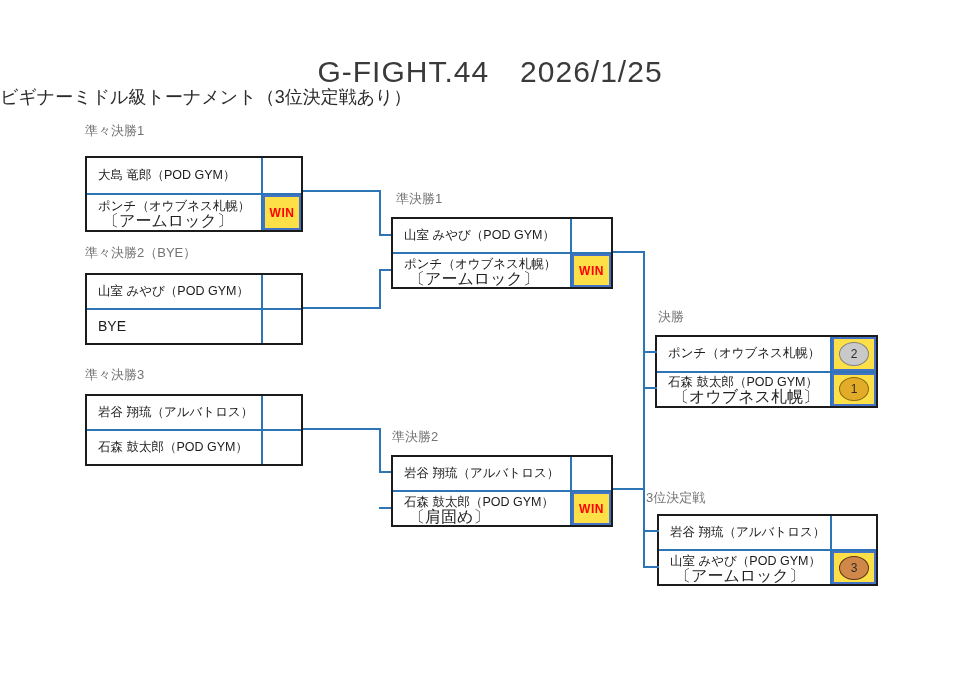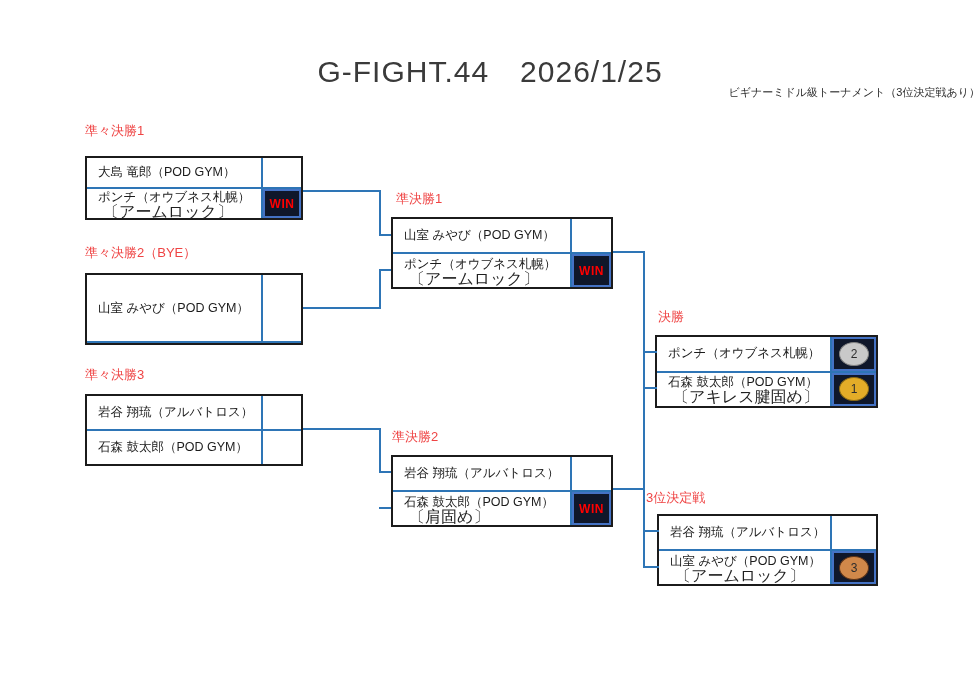--- a/index.html
+++ b/index.html
@@ -5,45 +5,45 @@
   html,body{margin:0;padding:0;background:#ffffff;}
   #stage{
     position:relative;width:980px;height:695px;background:#ffffff;overflow:hidden;
     font-family:"Liberation Sans","DejaVu Sans",sans-serif;color:#1b1b1b;
   }
   .title{
     position:absolute;left:0;right:0;top:52px;text-align:center;
     font-size:30px;letter-spacing:1px;color:#3a3a3a;
   }
   .subtitle{
-    position:absolute;left:0;right:0;top:85px;text-align:right;
-    font-size:11px;color:#2b2b2b;padding-left:15px;
-  }
-  .match-label{position:absolute;font-size:13px;color:#ef4444;white-space:nowrap;}
+    position:absolute;left:0;right:0;top:85px;text-align:left;
+    font-size:18px;color:#2b2b2b;
+  }
+  .match-label{position:absolute;font-size:13px;color:#737373;white-space:nowrap;}
   .box{
     position:absolute;border:2px solid #1b1b1b;background:#ffffff;
     display:flex;flex-direction:column;box-sizing:border-box;
   }
   .row{flex:1;display:flex;min-height:0;}
   .row.top{border-bottom:2px solid var(--line-blue);}
   .cell-name{
     flex:1;display:flex;flex-direction:column;justify-content:center;
     padding-left:11px;overflow:hidden;
   }
   .fighter{font-size:12.5px;line-height:15px;white-space:nowrap;}
   .technique{font-size:16px;line-height:13px;padding-left:5px;color:#1f1f1f;white-space:nowrap;}
   .bye .fighter{font-size:14px;}
   .cell-result{
     position:relative;border-left:2px solid var(--line-blue);box-sizing:border-box;
   }
   .w-qf .cell-result{width:40px;}
   .w-sf .cell-result{width:41px;}
   .w-fin .cell-result{width:46px;}
   .hl{
-    position:absolute;inset:0;border:2px solid var(--hl-blue);background:#0f172a;
+    position:absolute;inset:0;border:2px solid var(--hl-blue);background:#fde047;
     display:flex;align-items:center;justify-content:center;
   }
   .win{color:var(--win-red);font-weight:bold;font-size:12px;letter-spacing:0.5px;}
   .medal{
     width:30px;height:24px;border-radius:50%;display:flex;align-items:center;justify-content:center;
     font-size:12px;color:#2d2d2d;box-sizing:border-box;
   }
   .medal.gold{background:var(--gold);border:1px solid var(--gold-border);}
   .medal.silver{background:var(--silver);border:1px solid var(--silver-border);}
   .medal.bronze{background:var(--bronze);border:1px solid var(--bronze-border);}
@@ -51,21 +51,21 @@
 </style>
 </head>
 <body>
 
 <div id="stage">
 
   <div class="title">G-FIGHT.44　2026/1/25</div>
   <div class="subtitle">ビギナーミドル級トーナメント（3位決定戦あり）</div>
 
   <div class="match-label" style="left:85px;top:122px">準々決勝1</div>
-  <div class="box w-qf" style="left:85px;top:156px;width:218px;height:64px">
+  <div class="box w-qf" style="left:85px;top:156px;width:218px;height:76px">
     <div class="row top">
       <div class="cell-name">
           <div class="fighter">大島 竜郎（POD GYM）</div>
         </div>
       <div class="cell-result"></div>
     </div>
     <div class="row">
       <div class="cell-name">
         <div class="fighter">ポンチ（オウブネス札幌）</div>
         <div class="technique">〔アームロック〕</div>
@@ -79,20 +79,26 @@
   </div>
 
   <div class="match-label" style="left:85px;top:244px">準々決勝2（BYE）</div>
   <div class="box w-qf" style="left:85px;top:273px;width:218px;height:72px">
     <div class="row top">
       <div class="cell-name">
           <div class="fighter">山室 みやび（POD GYM）</div>
         </div>
       <div class="cell-result"></div>
     </div>
+    <div class="row bye">
+      <div class="cell-name">
+          <div class="fighter">BYE</div>
+        </div>
+      <div class="cell-result"></div>
+    </div>
   </div>
 
   <div class="match-label" style="left:85px;top:366px">準々決勝3</div>
   <div class="box w-qf" style="left:85px;top:394px;width:218px;height:72px">
     <div class="row top">
       <div class="cell-name">
           <div class="fighter">岩谷 翔琉（アルバトロス）</div>
         </div>
       <div class="cell-result"></div>
     </div>
@@ -154,21 +160,21 @@
         </div>
       <div class="cell-result">
         <div class="hl">
             <div class="medal silver">2</div>
           </div>
       </div>
     </div>
     <div class="row">
       <div class="cell-name">
         <div class="fighter">石森 鼓太郎（POD GYM）</div>
-        <div class="technique">〔アキレス腱固め〕</div>
+        <div class="technique">〔オウブネス札幌〕</div>
       </div>
       <div class="cell-result">
         <div class="hl">
             <div class="medal gold">1</div>
           </div>
       </div>
     </div>
   </div>
 
   <div class="match-label" style="left:646px;top:489px">3位決定戦</div>

